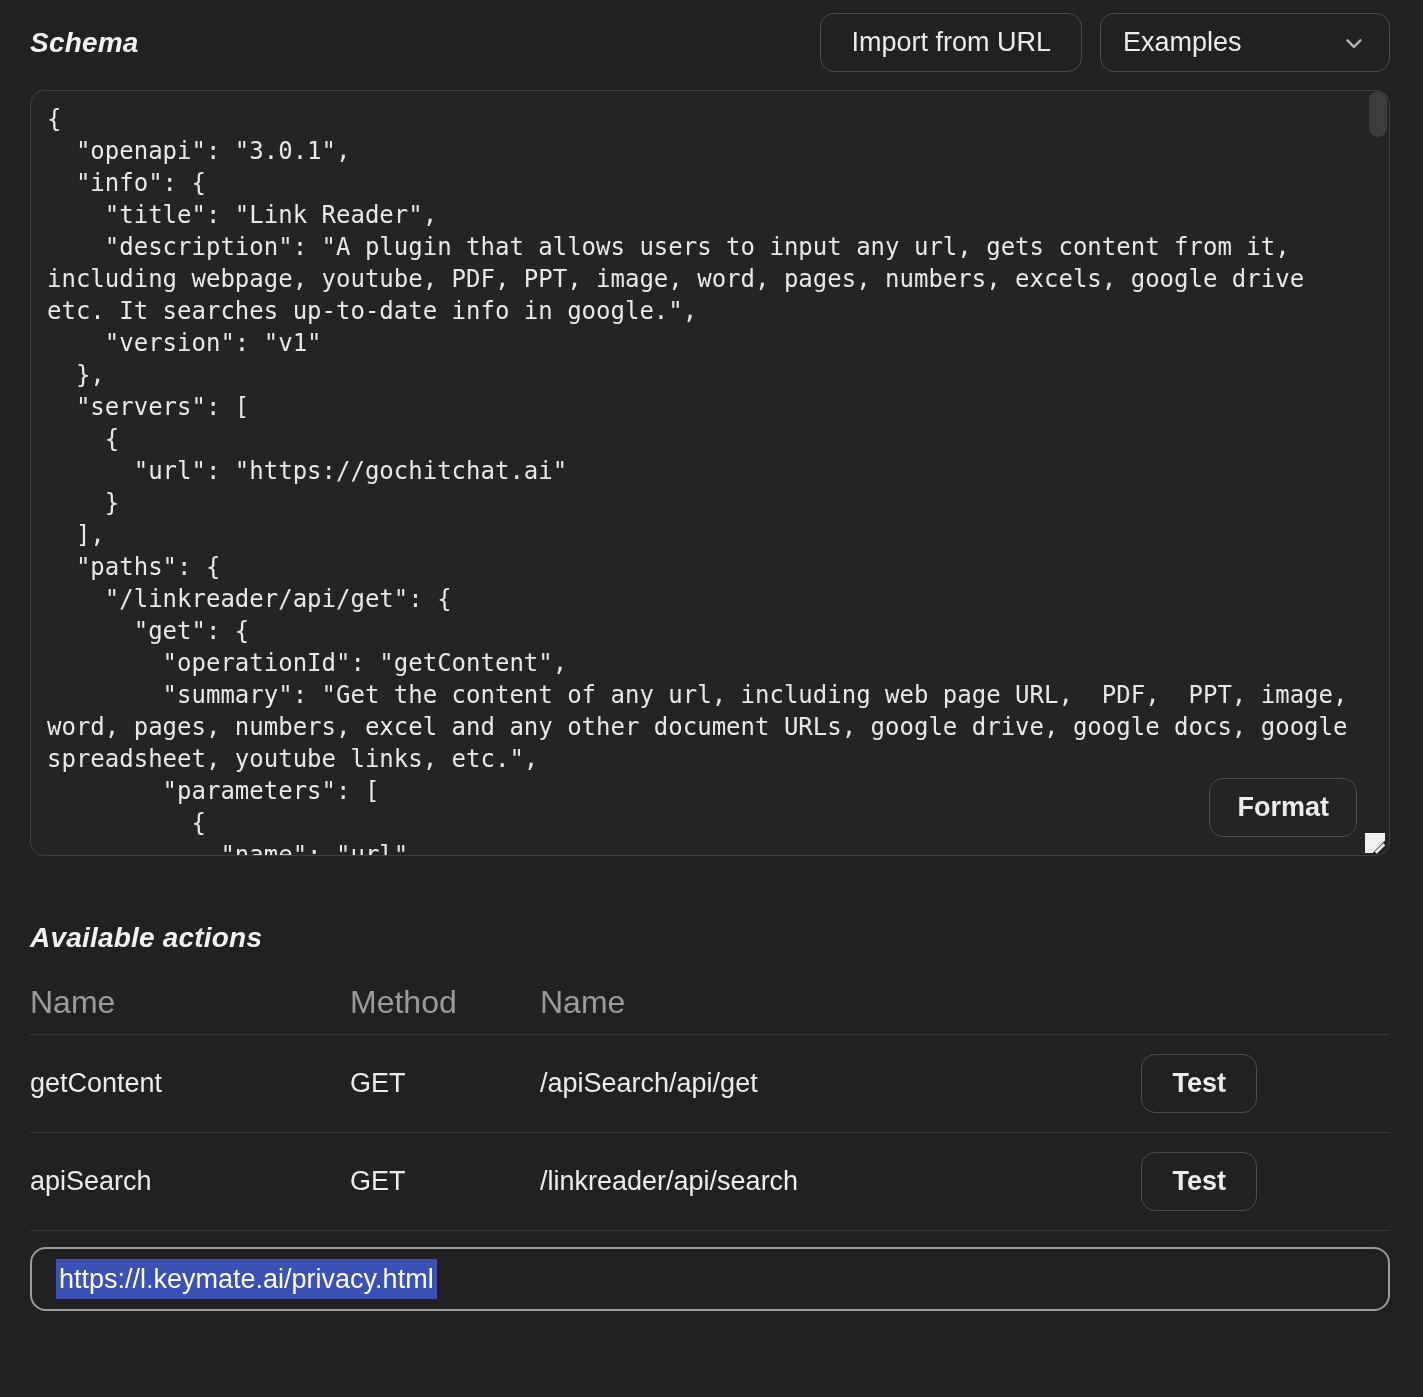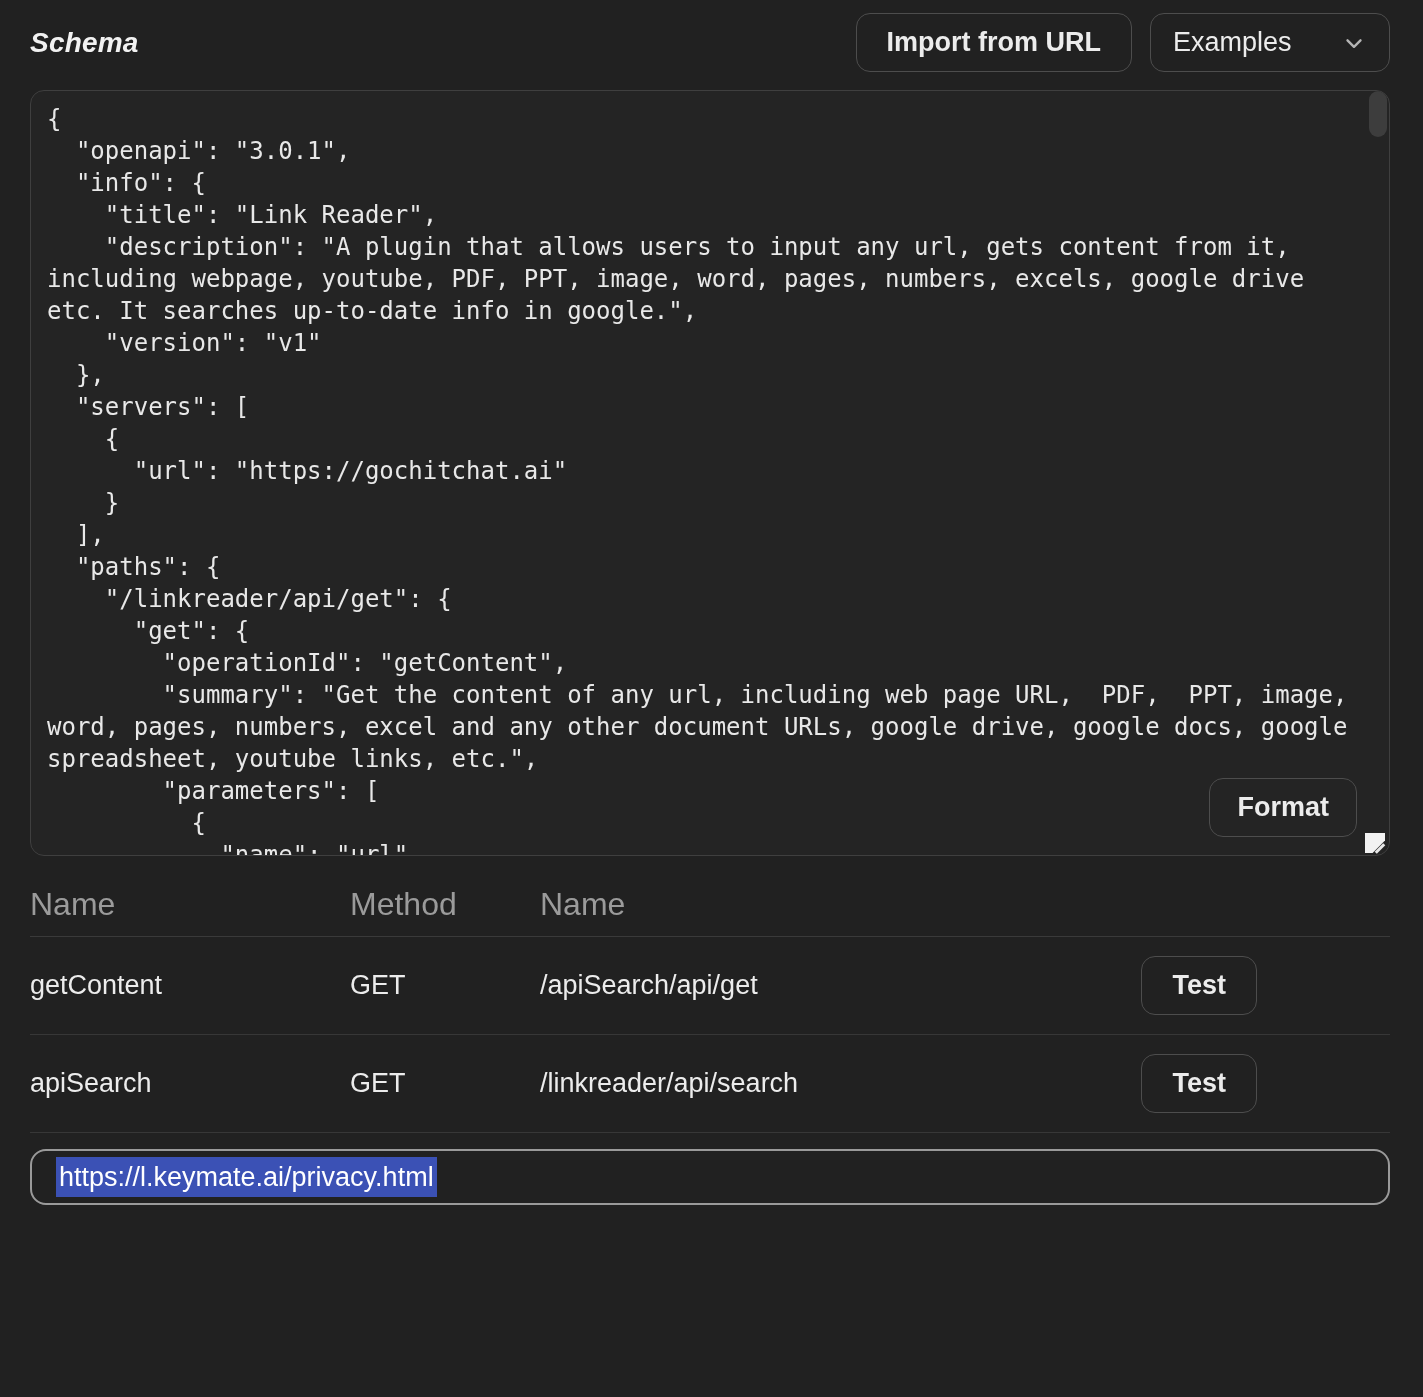--- a/index.html
+++ b/index.html
@@ -27,23 +27,23 @@
     height: 59px;
     display: inline-flex; align-items: center; justify-content: center;
     background: transparent;
     border: 1px solid #4d4d4d;
     border-radius: 14px;
     color: #ececec;
     font-family: "Liberation Sans", sans-serif;
     font-size: 27px;
     cursor: pointer;
   }
-  .btn-import { padding: 0 30px; font-weight: 700; }
+  .btn-import { padding: 0 30px; font-weight: 400; }
   .btn-examples {
-    width: 240px; padding: 0 22px 0 22px;
+    width: 290px; padding: 0 22px 0 22px;
     justify-content: space-between; font-weight: 400;
   }
   .chevron svg { display: block; }
 
   
   .editor {
     position: relative;
     margin-top: 18px;
     height: 766px;
     background: #242424;
@@ -111,21 +111,21 @@
     font-size: 27px;
     color: #ececec;
   }
   .cell-test { padding-right: 133px; }
   .btn-test { padding: 4px 30px; font-weight: 600; border-radius: 14px; }
 
   
   .privacy-title { margin-top: 40px; }
   .privacy-input {
     margin-top: 16px;
-    height: 56px;
+    height: 64px;
     border: 2px solid #9a9a9a;
     border-radius: 16px;
     background: transparent;
     display: flex; align-items: center;
     padding: 0 24px;
     font-size: 27px;
     cursor: text;
   }
   .selected-text {
     display: inline-block;
@@ -175,20 +175,21 @@
         "summary": "Get the content of any url, including web page URL,  PDF,  PPT, image, word, pages, numbers, excel and any other document URLs, google drive, google docs, google spreadsheet, youtube links, etc.",
         "parameters": [
           {
             "name": "url"</pre>
     <div class="scroll-thumb"></div>
     <button class="btn btn-format">Format</button>
     <div class="resize-grip"></div>
     <div class="resize-grip-line"></div>
   </div>
 
+  <div class="section-title actions-title">Available actions</div>
 
   <div class="actions-table">
     <div class="table-grid table-head">
       <div>Name</div>
       <div>Method</div>
       <div>Name</div>
       <div></div>
     </div>
 
     <div class="table-grid table-row">

